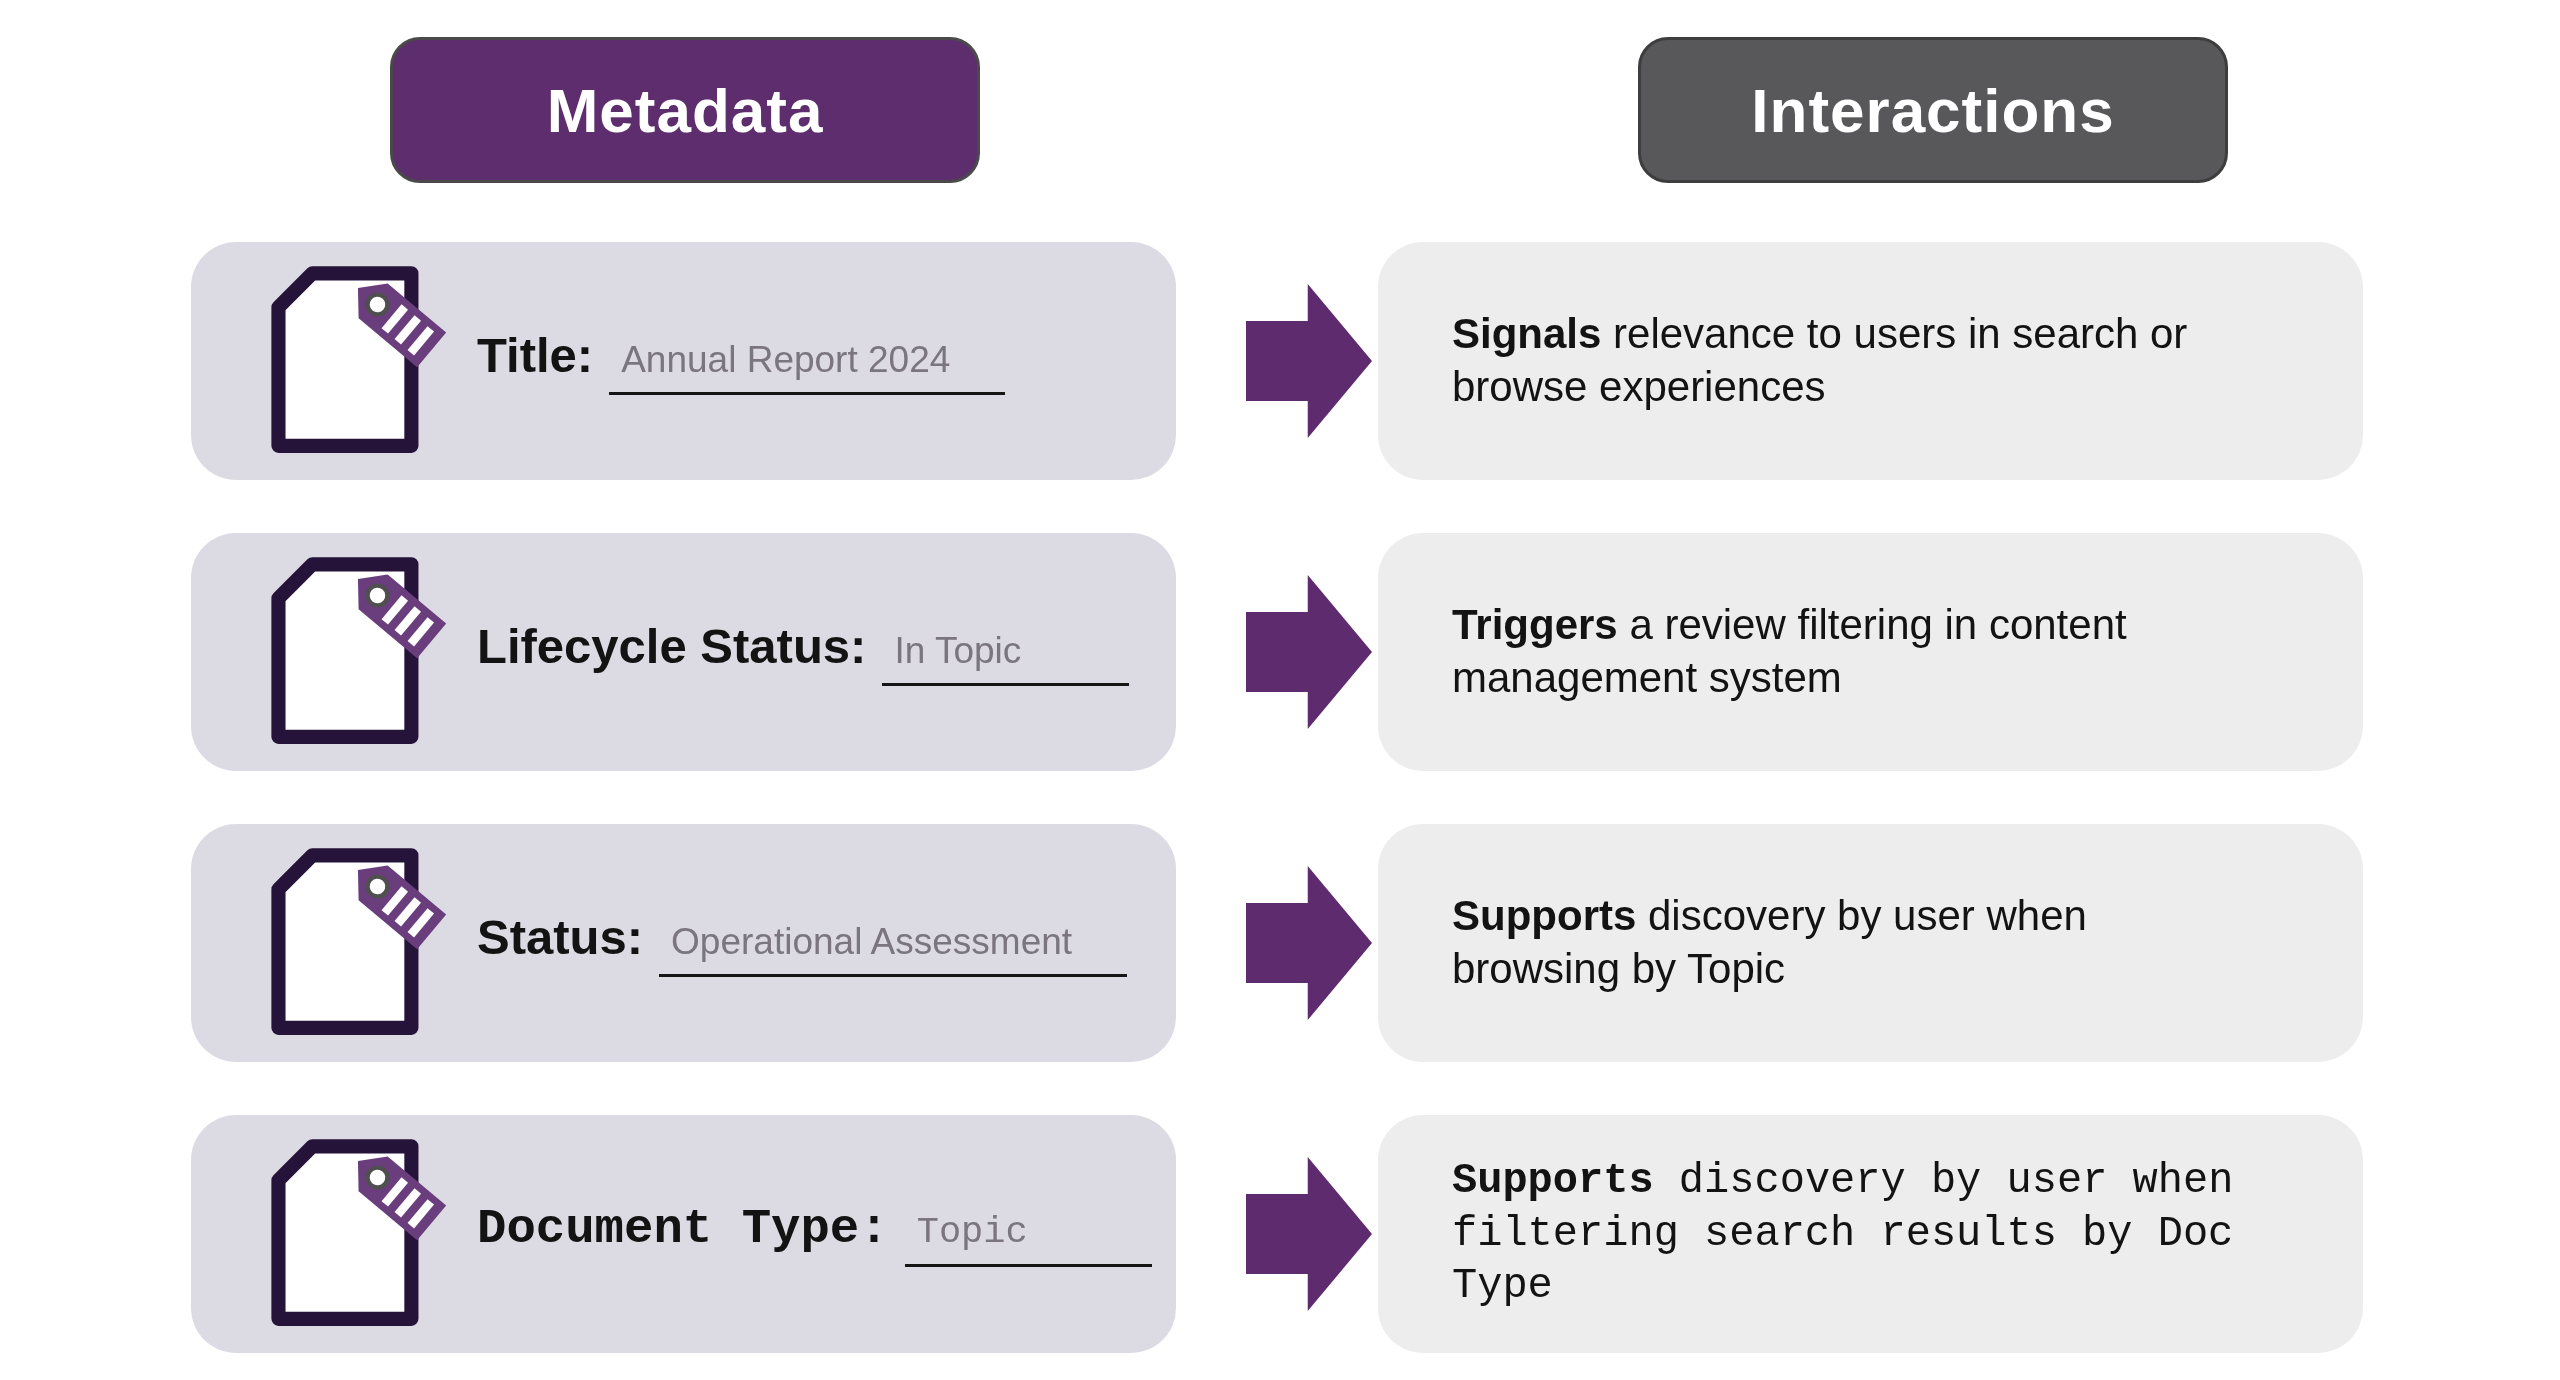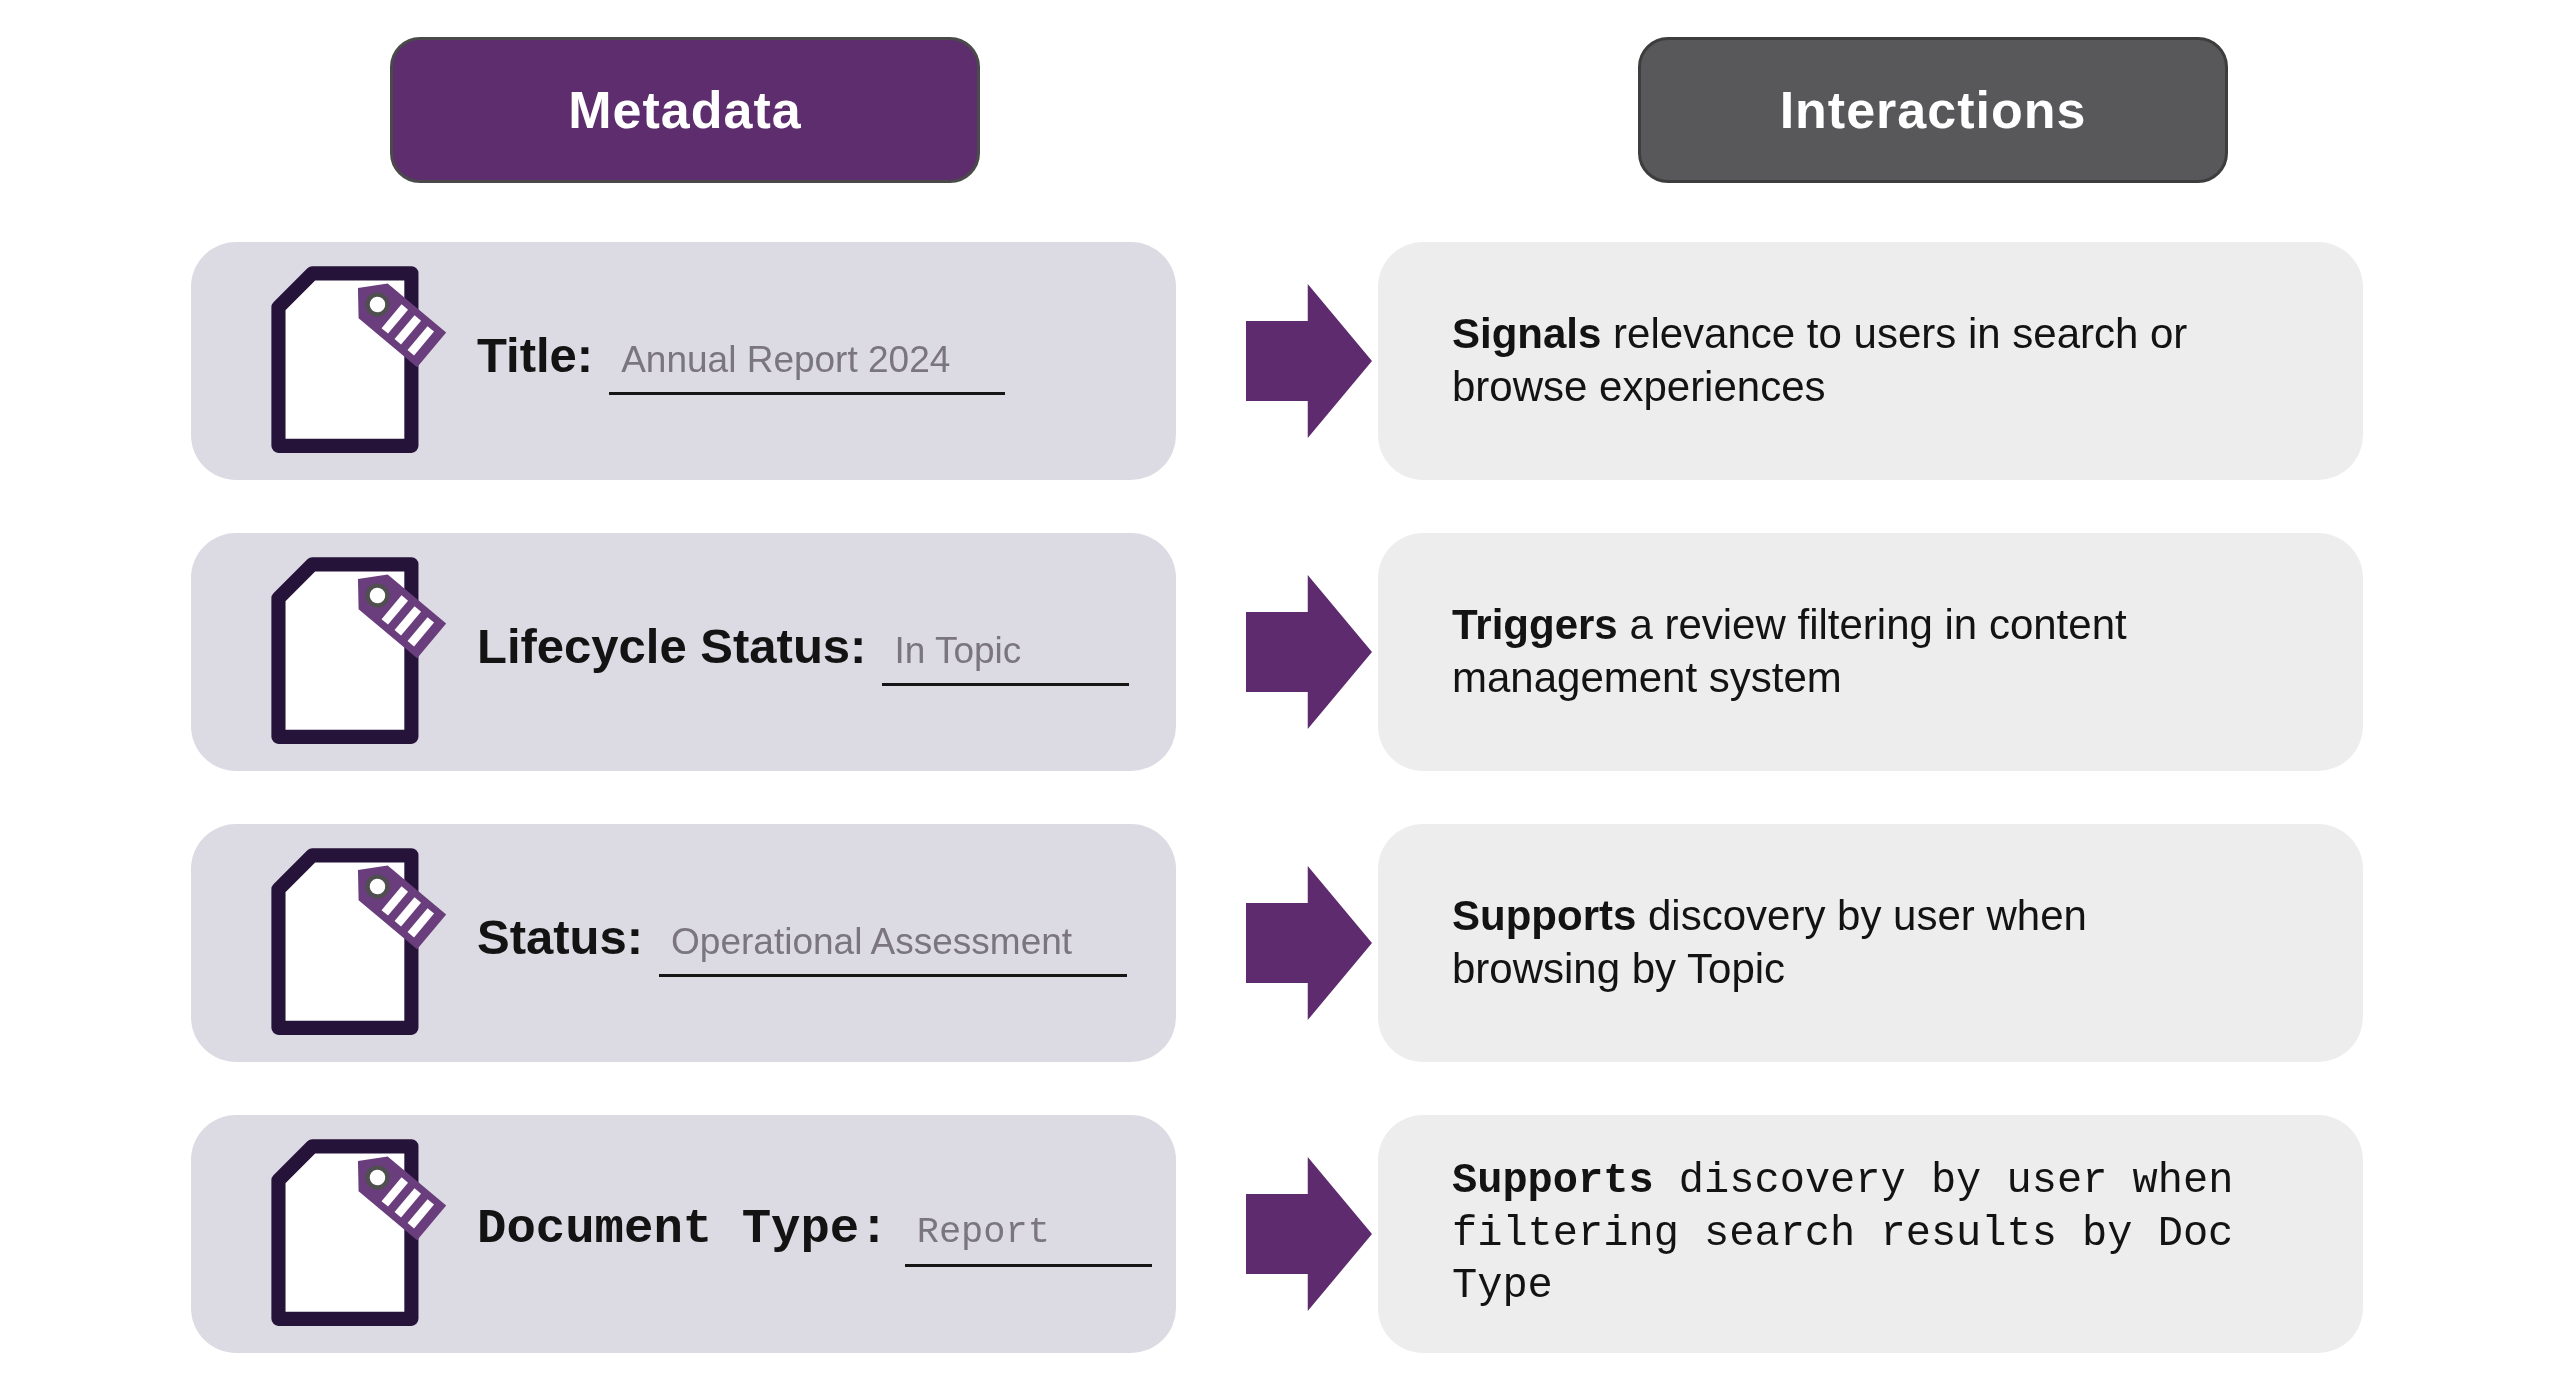--- a/index.html
+++ b/index.html
@@ -5,21 +5,21 @@
   html,body{margin:0;padding:0;background:#ffffff;}
   .canvas{
     position:relative;width:2560px;height:1380px;background:#ffffff;
     font-family:"Liberation Sans", sans-serif;overflow:hidden;
   }
   
   .badge{
     position:absolute;top:37px;height:146px;width:590px;
     border-radius:30px;border:3px solid #4a4a4a;box-sizing:border-box;
     display:flex;align-items:center;justify-content:center;
-    color:#ffffff;font-size:52px;font-weight:700;letter-spacing:1px;
+    color:#ffffff;font-size:62px;font-weight:700;letter-spacing:1px;
   }
   .badge-metadata{left:390px;background:#5D2D6E;}
   .badge-interactions{left:1638px;background:#58585A;border-color:#3d3d3d;}
   
   .row{position:absolute;left:0;width:2560px;height:238px;}
   .card{position:absolute;top:0;height:238px;border-radius:45px;box-sizing:border-box;display:flex;align-items:center;}
   .card-left{left:191px;width:985px;background:#DCDBE3;}
   .card-right{left:1378px;width:985px;background:#EDEDEE;}
   .doc-icon{margin-left:62px;width:198px;height:198px;flex-shrink:0;}
   .field{display:flex;align-items:baseline;margin-left:26px;white-space:nowrap;}
@@ -138,21 +138,21 @@
         <g transform="translate(88 30) rotate(40)">
           <path d="M-18 0 L-4 -16 H50 V16 H-4 Z" fill="#6A3D7D"></path>
           <circle cx="0" cy="0" r="7" fill="#ffffff" stroke="#4f4f4f" stroke-width="3"></circle>
           <rect x="13" y="-11" width="6" height="22" fill="#ffffff"></rect>
           <rect x="25" y="-11" width="6" height="22" fill="#ffffff"></rect>
           <rect x="37" y="-11" width="6" height="22" fill="#ffffff"></rect>
         </g>
       </svg>
       <div class="field">
         <span class="field-label">Document Type:</span>
-        <span class="field-value">Report</span>
+        <span class="field-value">Topic</span>
       </div>
     </div>
     <div class="arrow"></div>
     <div class="card card-right">
       <p class="interaction-text">
         <b>Supports</b>
         <span>discovery by user when</span><br>
         <span>filtering search results by Doc Type</span>
       </p>
     </div>

